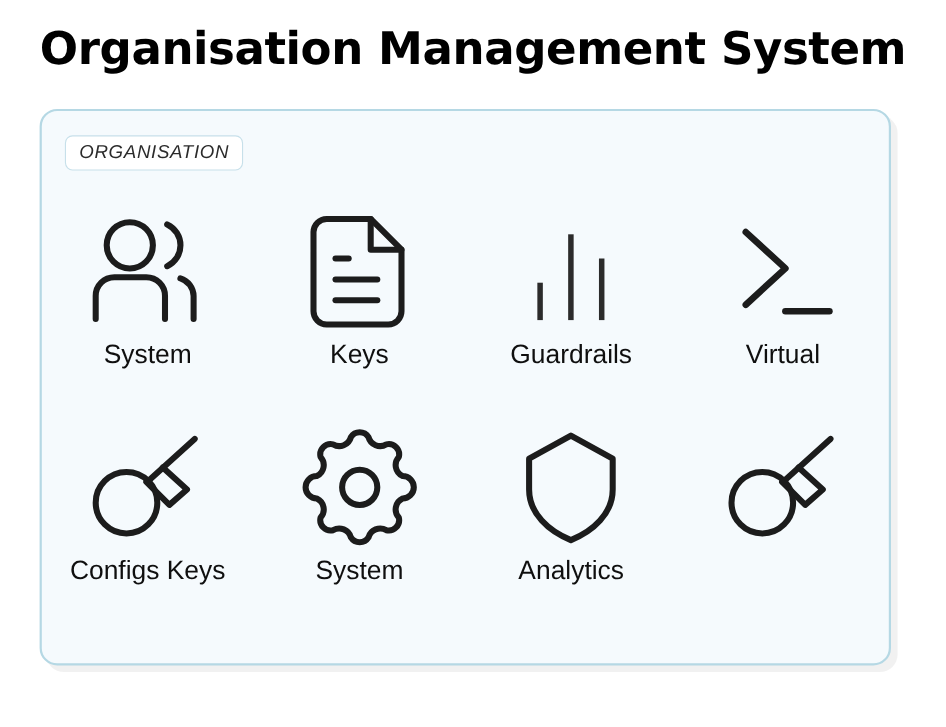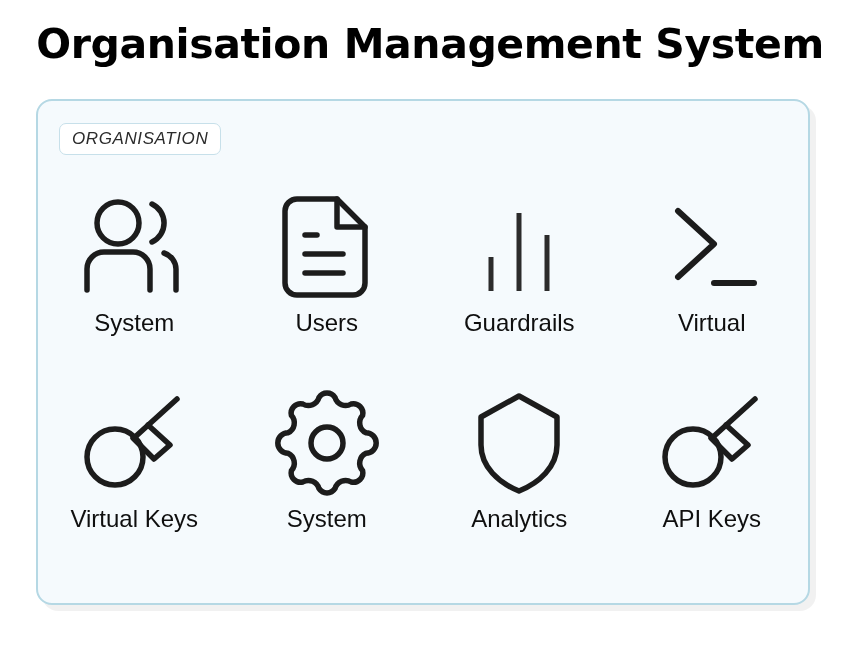--- a/index.html
+++ b/index.html
@@ -126,21 +126,21 @@
     <div class="tile">
       <div class="tile-icon">
         <svg width="92" height="104" viewBox="0 0 92 104" fill="none" stroke="#1c1c1c" stroke-width="5.5" stroke-linecap="round" stroke-linejoin="round">
           <path d="M16 4 H56 L84 32 V88 a12 12 0 0 1 -12 12 H16 a12 12 0 0 1 -12 -12 V16 a12 12 0 0 1 12 -12 Z"></path>
           <path d="M56 4 V32 H84"></path>
           <path d="M24 40 H36"></path>
           <path d="M24 59 H62"></path>
           <path d="M24 78 H62"></path>
         </svg>
       </div>
-      <div class="tile-label">Users</div>
+      <div class="tile-label">Keys</div>
     </div>
 
     <div class="tile">
       <div class="tile-icon">
         <svg width="76" height="104" viewBox="0 0 76 104" fill="none" stroke="#2b2b2b" stroke-width="5" stroke-linecap="butt">
           <path d="M10 62 V96"></path>
           <path d="M38 18 V96"></path>
           <path d="M66 40 V96"></path>
         </svg>
       </div>
@@ -158,21 +158,21 @@
     </div>
 
     <div class="tile">
       <div class="tile-icon">
         <svg width="104" height="100" viewBox="0 0 104 100" fill="none" stroke="#1c1c1c" stroke-width="5.5" stroke-linecap="round" stroke-linejoin="round">
           <circle cx="33" cy="64" r="28"></circle>
           <path d="M53 44 L95 6"></path>
           <path d="M66 32 L88 52 L72 66 L51 45"></path>
         </svg>
       </div>
-      <div class="tile-label">Virtual Keys</div>
+      <div class="tile-label">Configs Keys</div>
     </div>
 
     <div class="tile">
       <div class="tile-icon">
         <svg width="104" height="104" viewBox="-52 -52 104 104" fill="none" stroke="#1c1c1c" stroke-width="5.5" stroke-linecap="round" stroke-linejoin="round">
           <path d="
             M -8.0 -45.6 A 9.5 9.5 0 0 1 8.0 -45.6
             A 11 11 0 0 0 24.2 -39.0
             A 9.5 9.5 0 0 1 35.6 -27.6
             A 11 11 0 0 0 39.0 -10.2
@@ -205,17 +205,16 @@
     </div>
 
     <div class="tile">
       <div class="tile-icon">
         <svg width="104" height="100" viewBox="0 0 104 100" fill="none" stroke="#1c1c1c" stroke-width="5.5" stroke-linecap="round" stroke-linejoin="round">
           <circle cx="33" cy="64" r="28"></circle>
           <path d="M53 44 L95 6"></path>
           <path d="M66 32 L88 52 L72 66 L51 45"></path>
         </svg>
       </div>
-      <div class="tile-label">API Keys</div>
     </div>
 
   </div>
 </div>
 
 </body></html>

